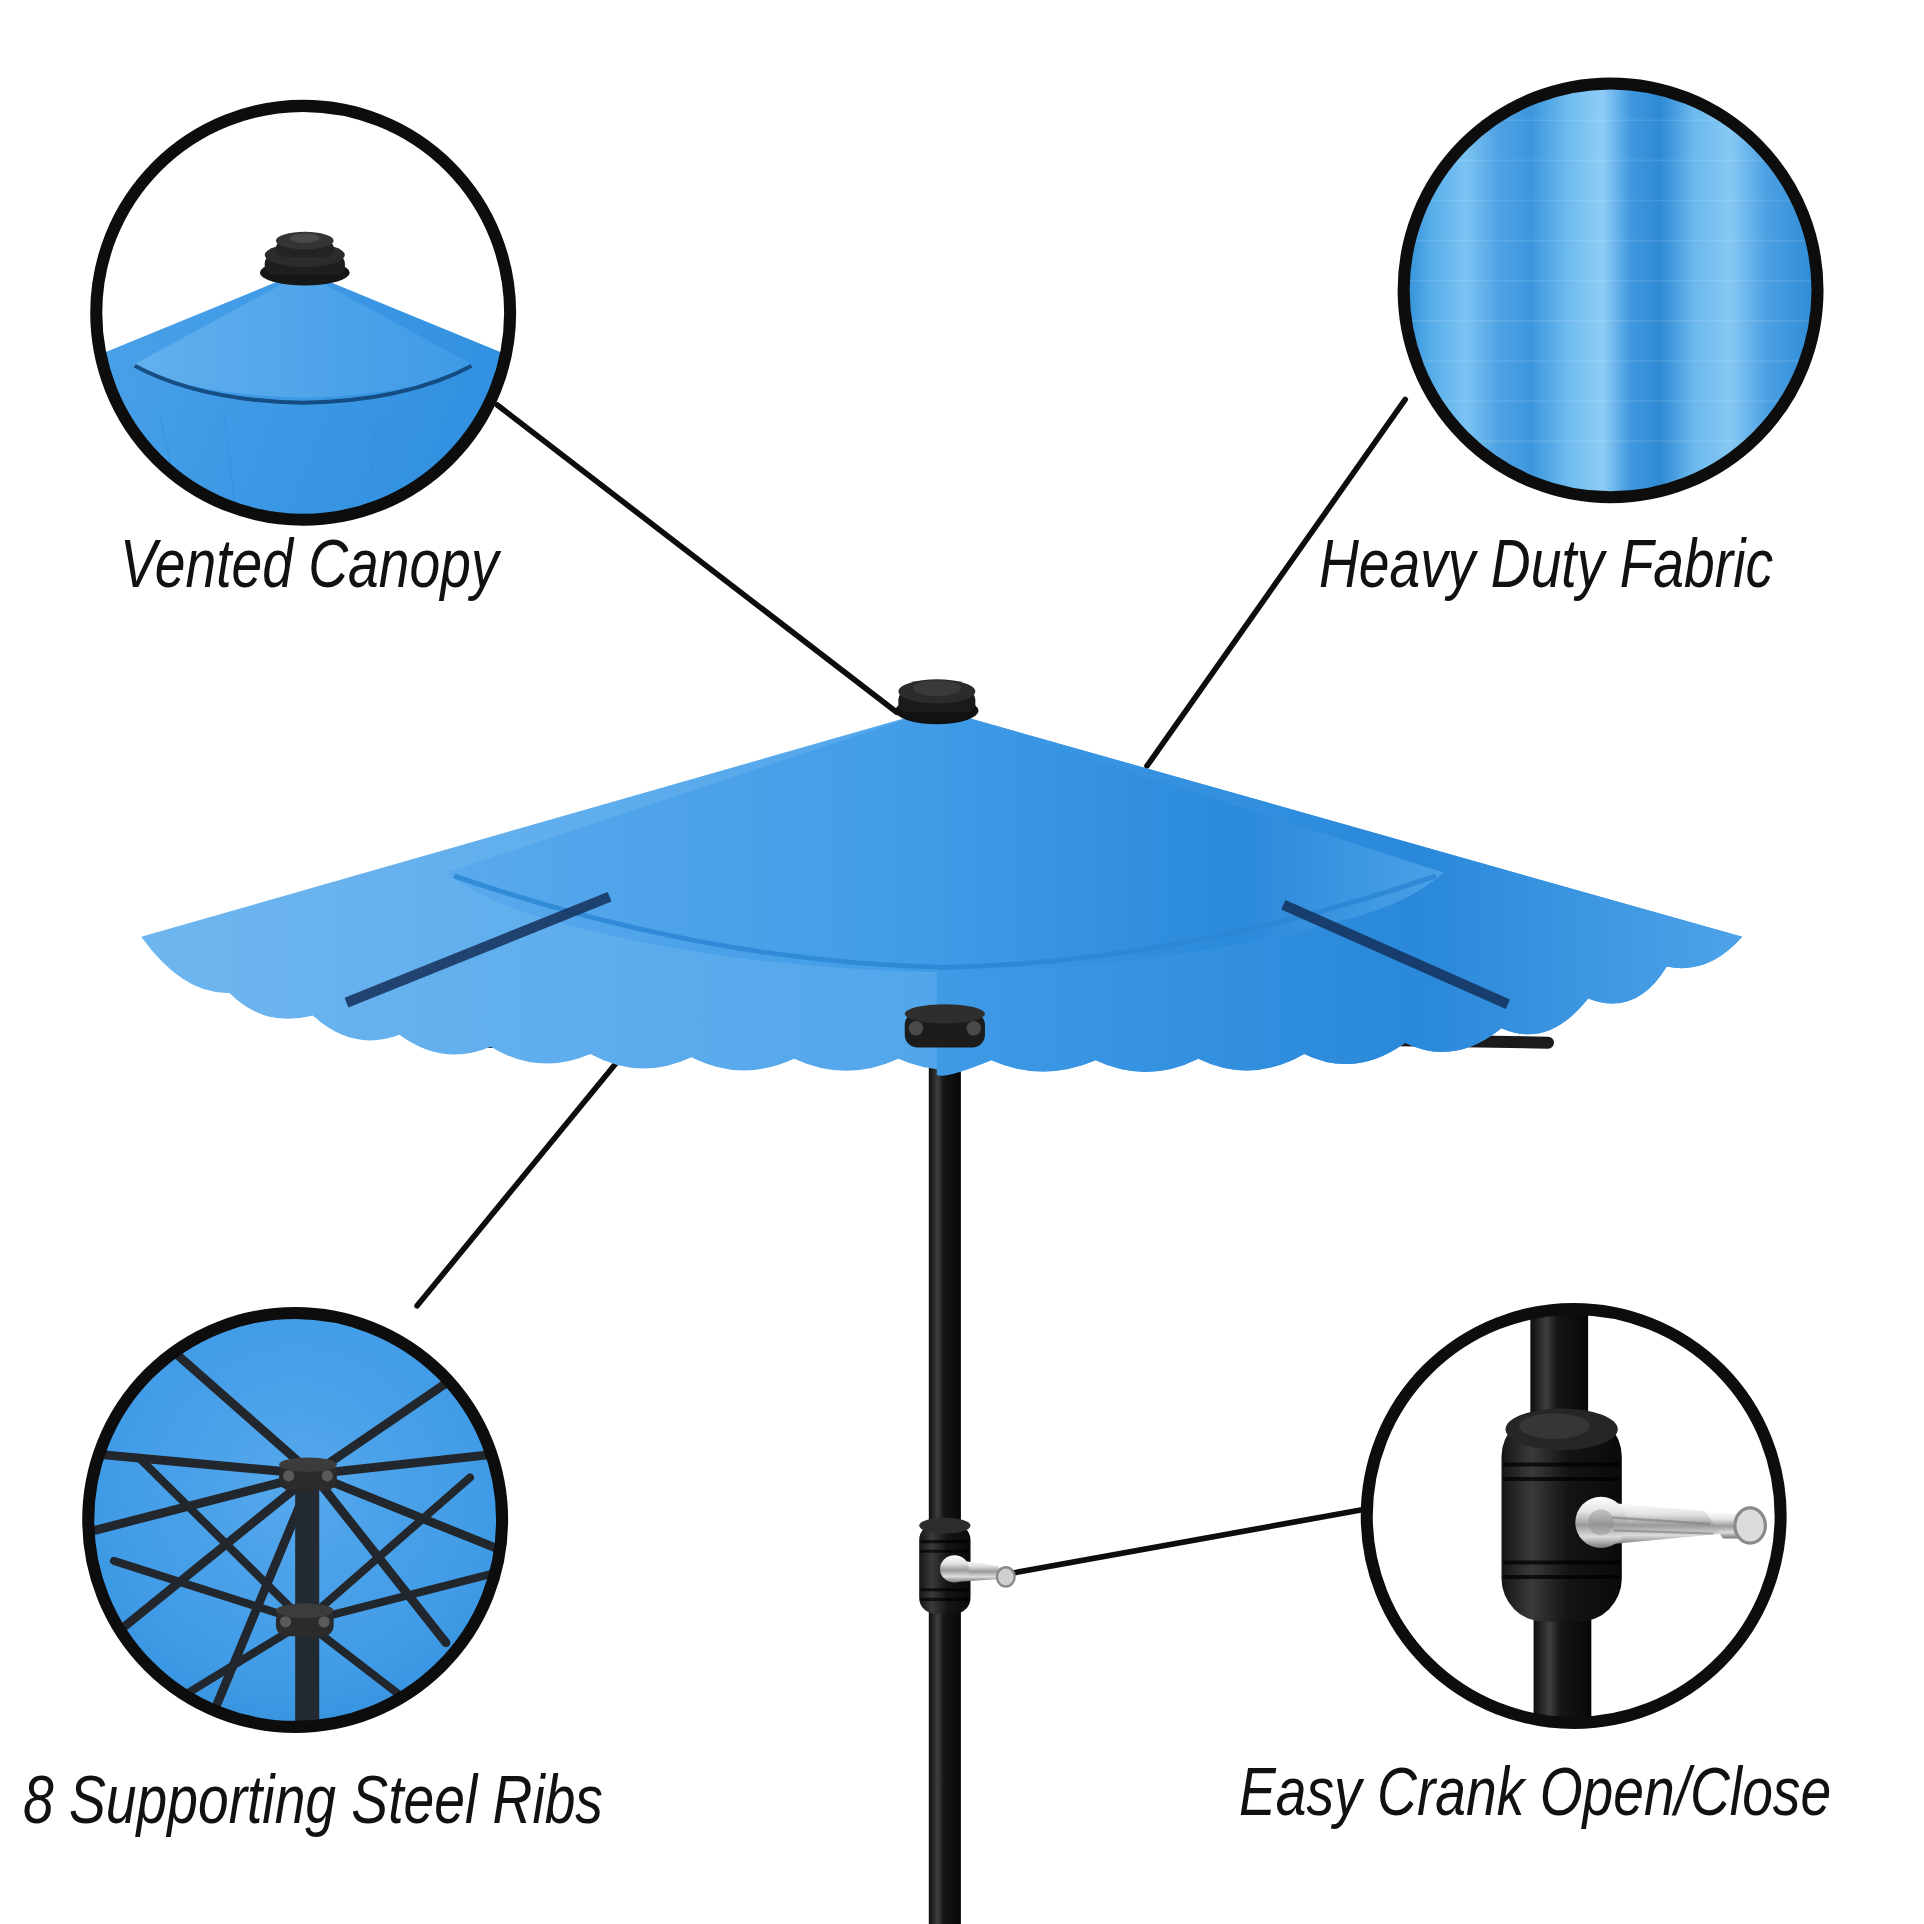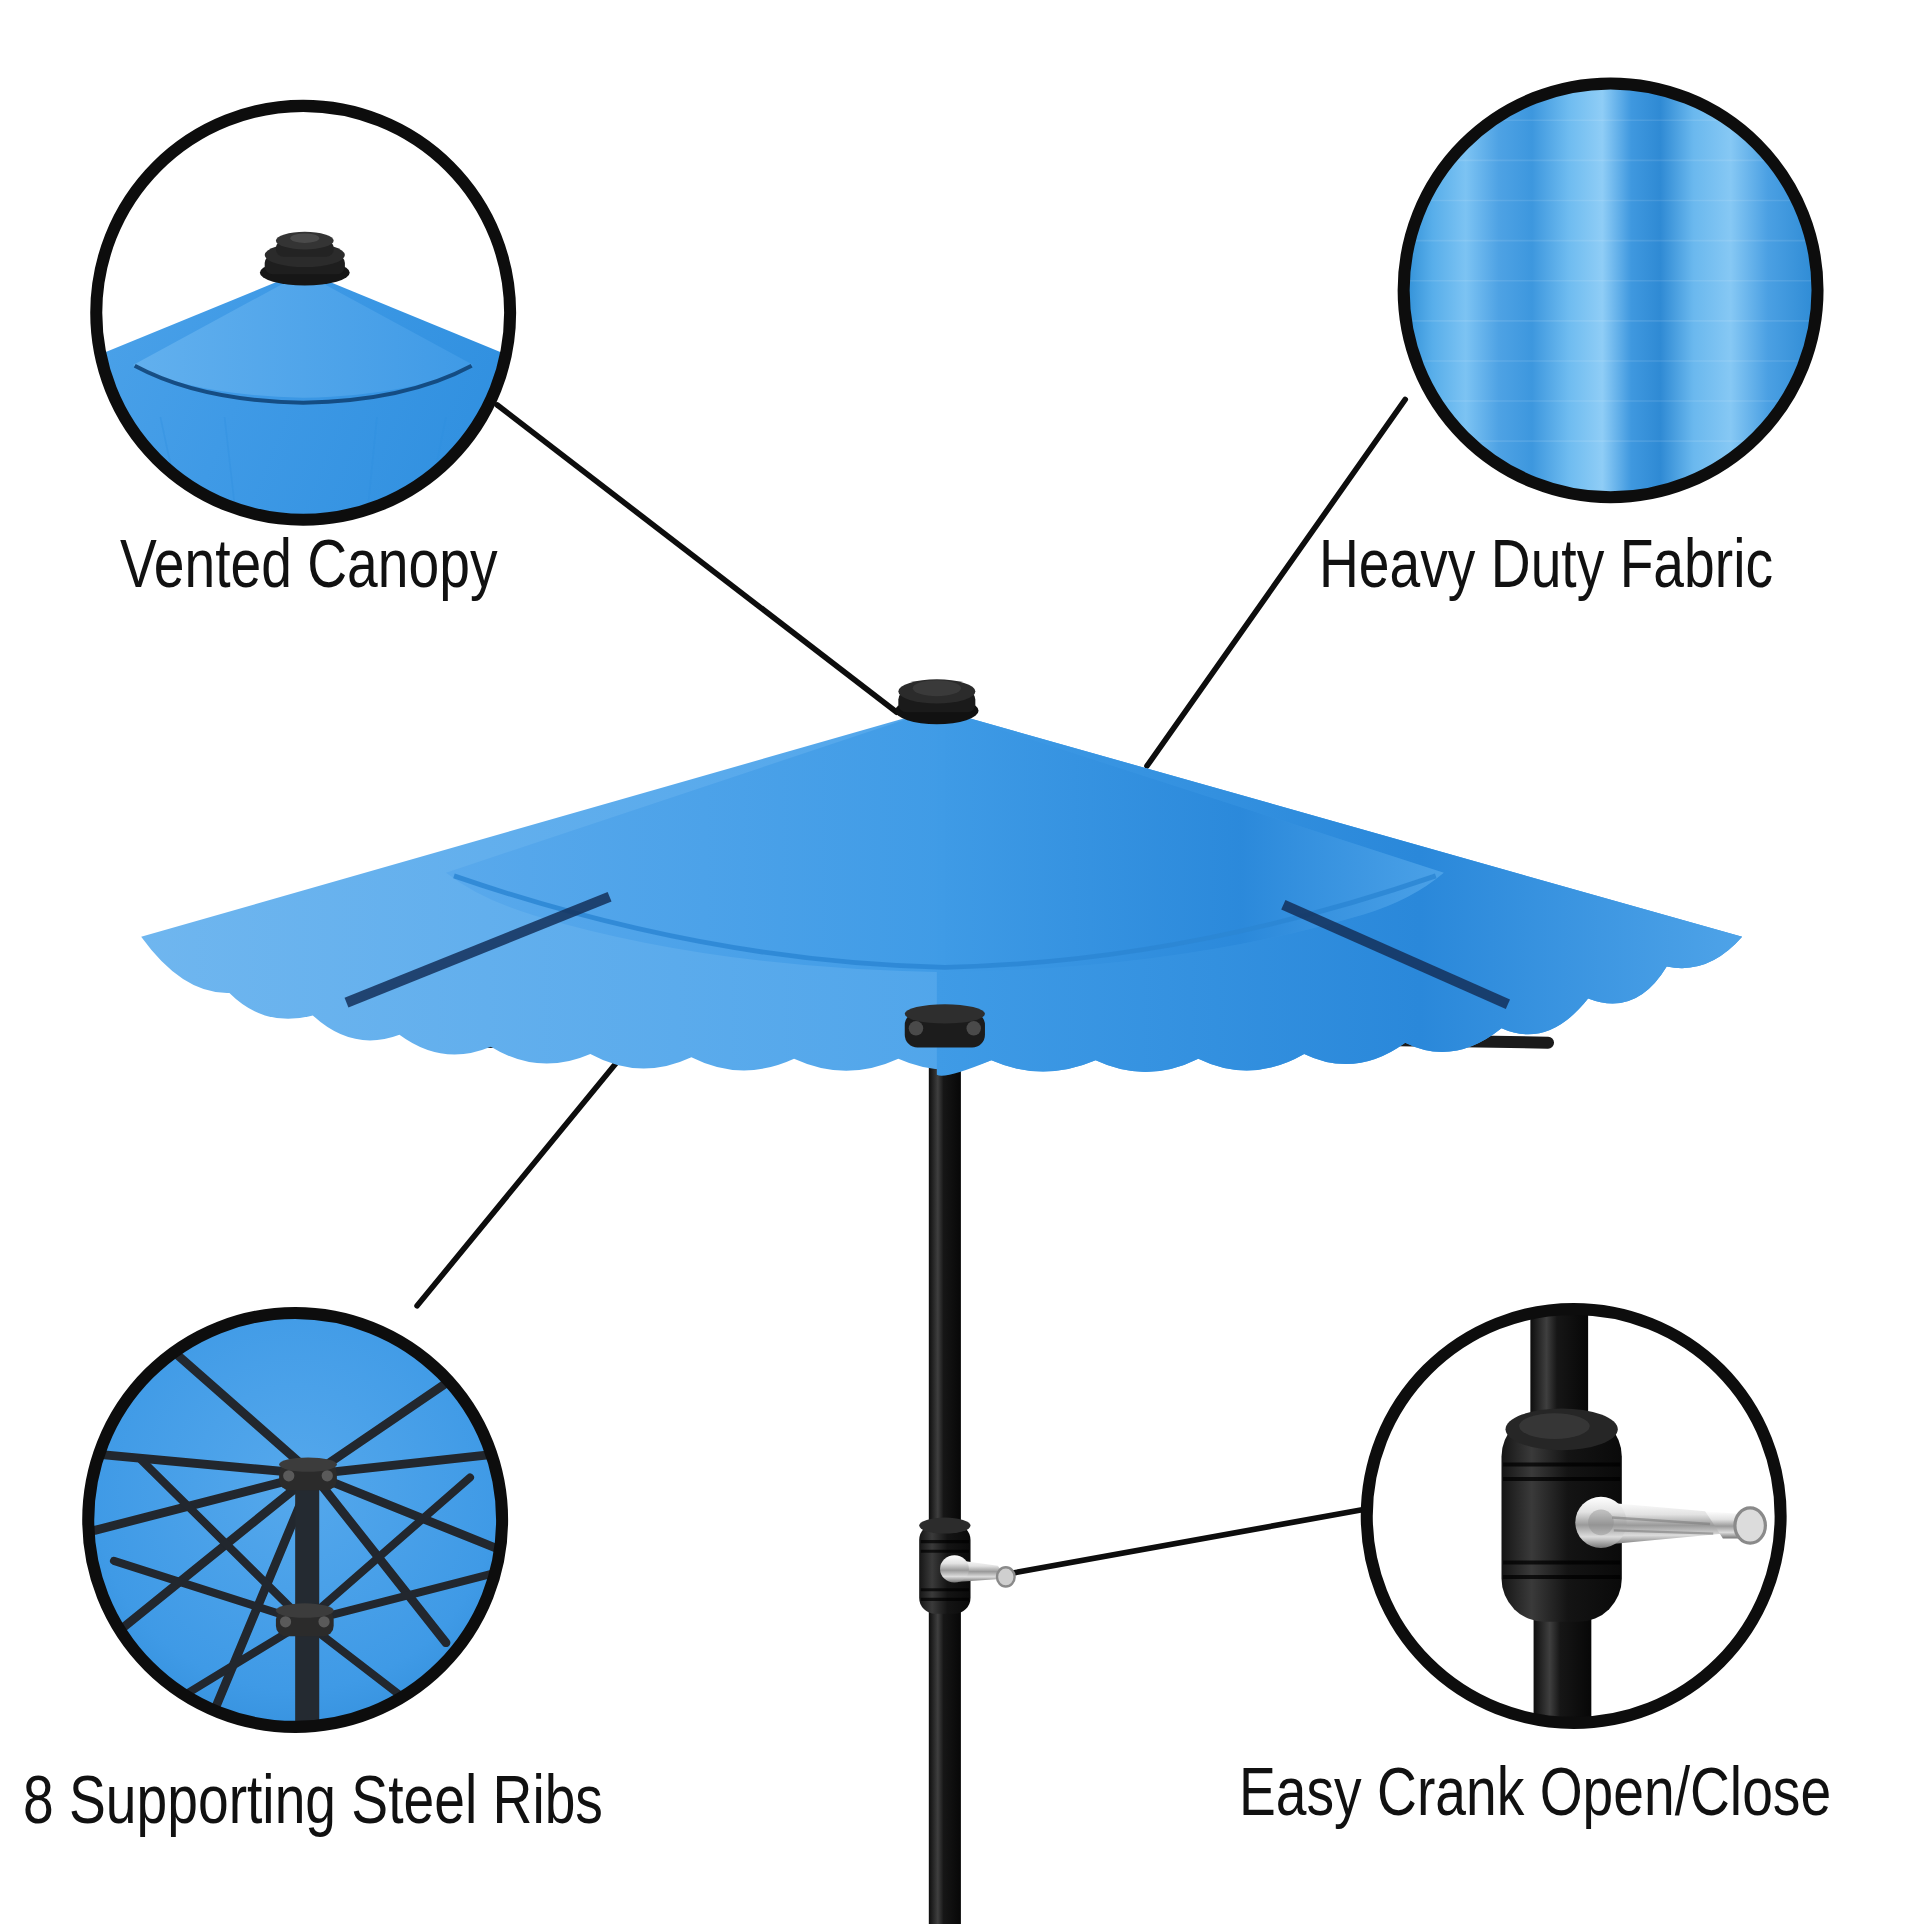--- a/index.html
+++ b/index.html
@@ -2,20 +2,21 @@
 <html style="font-size:13px"><head>
 <meta charset="utf-8">
 <style>
   html,body{margin:0;padding:0;background:#ffffff;}
   #stage{
     position:relative;
     width:1925px;height:1925px;
     background:#ec4899;
     font-family:"Liberation Sans", sans-serif;
     overflow:hidden;
+    font-style:italic;
   }
   #scene{position:absolute;left:0;top:0;width:1925px;height:1925px;}
   .cap-label{
     position:absolute;
     color:#111111;
     font-family:"Liberation Sans", sans-serif;
     font-weight:400;
     font-size:69px;
     line-height:1;
     white-space:nowrap;

